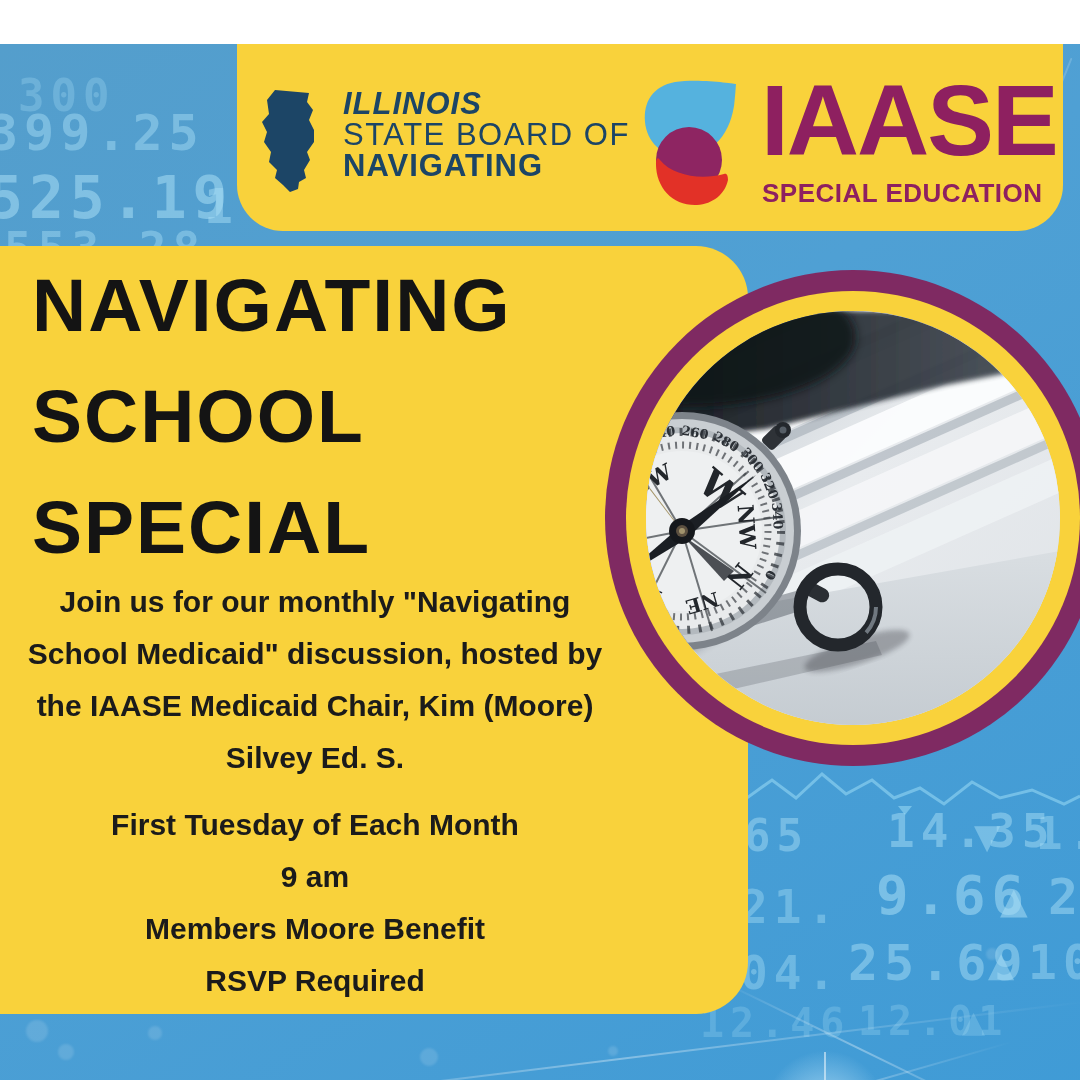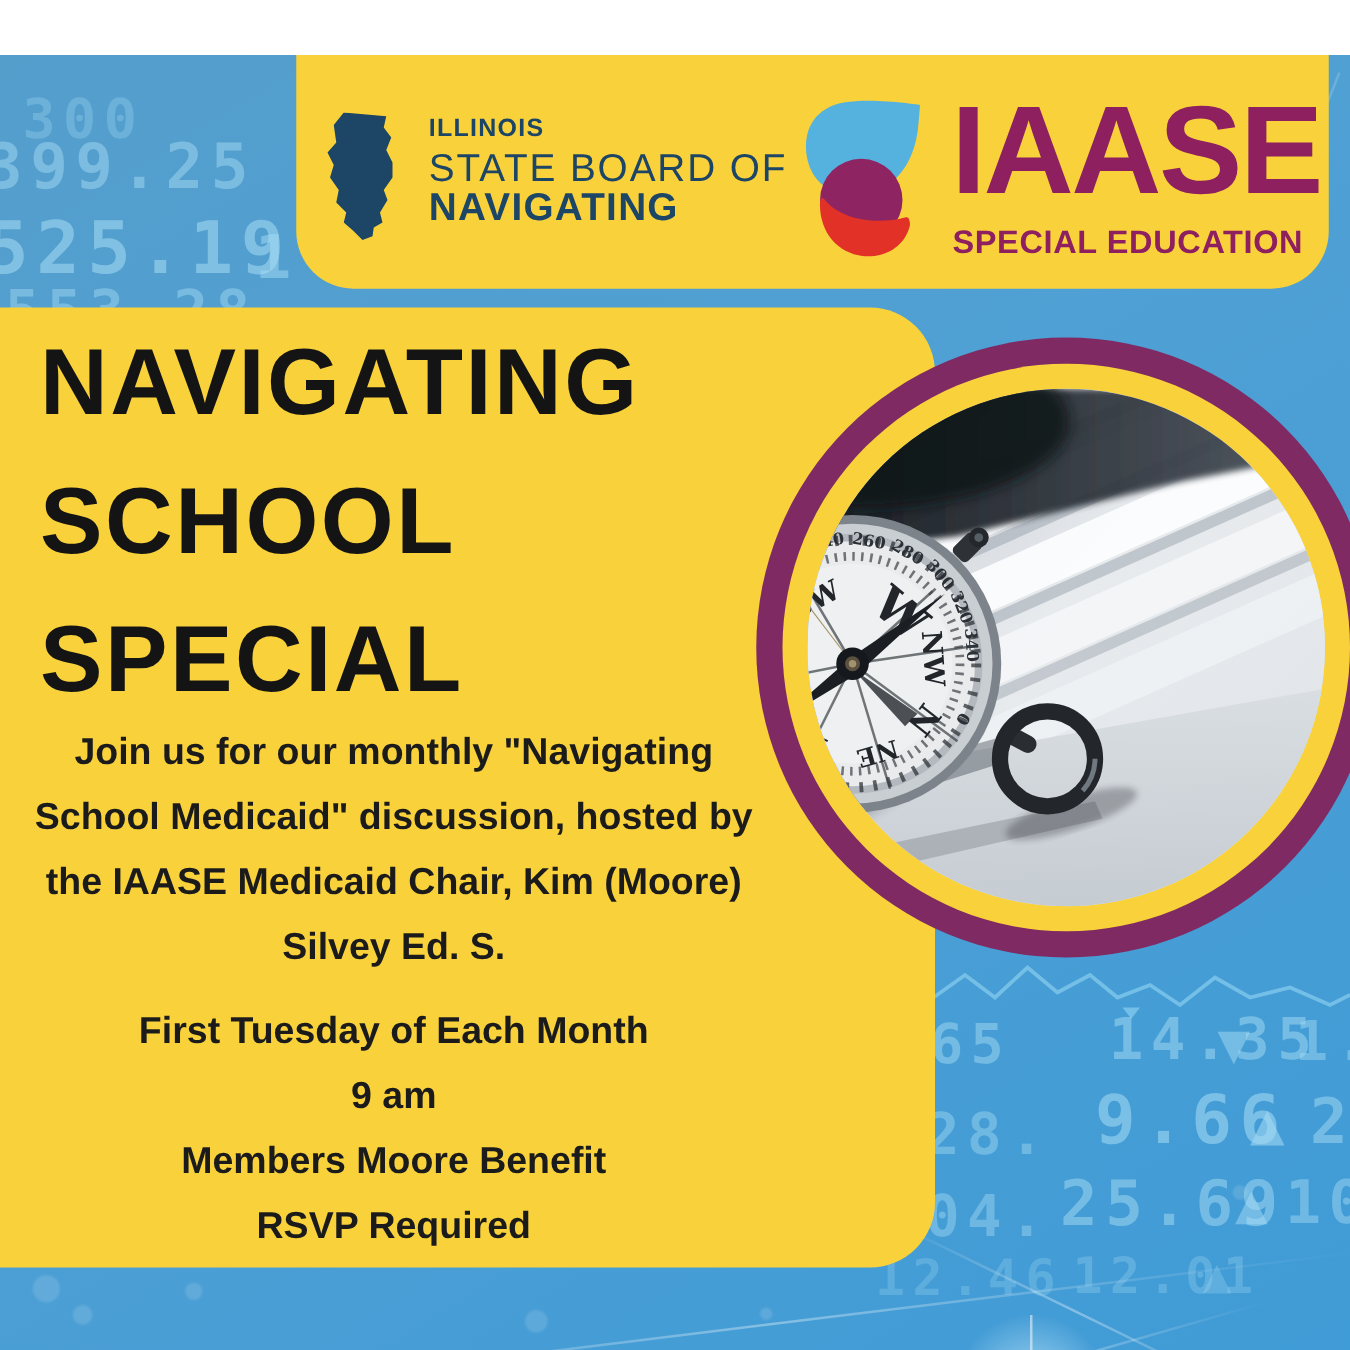--- a/index.html
+++ b/index.html
@@ -45,21 +45,21 @@
   .fl-h{left:765px;top:1066px;width:120px;height:2px;}
   .fl-v{left:824px;top:1008px;width:2px;height:120px;}
   .dot{position:absolute;border-radius:50%;background:rgba(255,255,255,.13);filter:blur(1px);z-index:1;}
 
   
   .banner{position:absolute;left:237px;top:0;width:826px;height:187px;background:#F9D23B;
     border-radius:0 0 46px 46px;z-index:5;}
   .isbe{position:absolute;left:20px;top:44px;height:104px;}
   .il-shape{position:absolute;left:0;top:2px;}
   .isbe-text{position:absolute;left:86px;top:0;color:#1C4566;line-height:31px;white-space:nowrap;}
-  .isbe-l1{font-size:20px;font-weight:bold;letter-spacing:1px;}
+  .isbe-l1{font-size:31px;font-weight:bold;letter-spacing:1px;font-style:italic;}
   .isbe-l2{font-size:31px;font-weight:normal;letter-spacing:1.5px;}
   .isbe-l3{font-size:31px;font-weight:bold;letter-spacing:1px;}
   .iaase{position:absolute;left:402px;top:0;width:424px;height:187px;}
   .iaase-mark{position:absolute;left:0;top:32px;}
   .iaase-acronym{position:absolute;left:122px;top:26px;font-size:100px;font-weight:bold;
     color:#8E2060;letter-spacing:-2px;line-height:1;}
   .iaase-sub{position:absolute;left:124px;top:114px;font-size:18.5px;font-weight:600;color:#EA6A2F;white-space:nowrap;}
   .iaase-sub2{position:absolute;left:123px;top:134px;font-size:26px;font-weight:bold;color:#8E2060;letter-spacing:.5px;white-space:nowrap;}
 
   
@@ -87,21 +87,21 @@
 <div class="poster">
 
   <div>
     <div class="led t-300">300</div>
     <div class="led t-399">399.25</div>
     <div class="led t-525">525.19</div>
     <div class="led t-553">553.28</div>
     <div class="led t-one">1</div>
 
     <div class="led t-65">65</div>
-    <div class="led t-21">28.</div>
+    <div class="led t-21">21.</div>
     <div class="led t-04">04.</div>
     <div class="led t-1246">12.46</div>
 
     <div class="led r1v">14.35</div>
     <div class="led tri r1d">▼</div>
     <div class="led r1c">1.</div>
     <div class="led r2v">9.66</div>
     <div class="led tri r2d">▲</div>
     <div class="led r2c">2.</div>
     <div class="led r3v">25.69</div>

